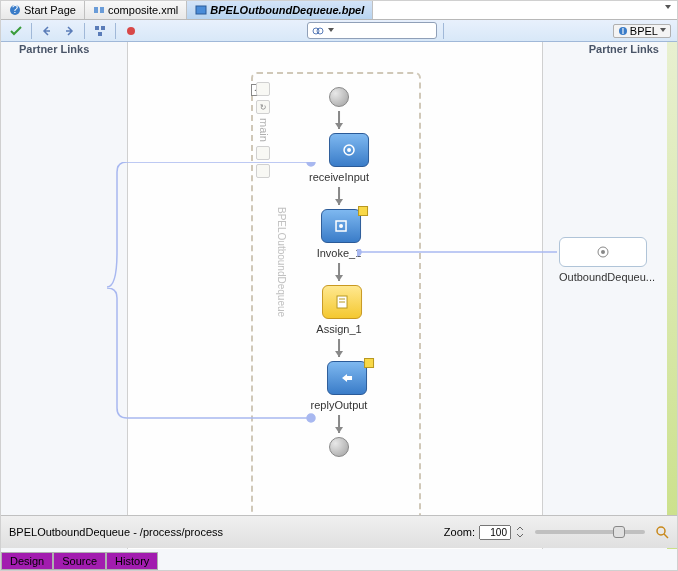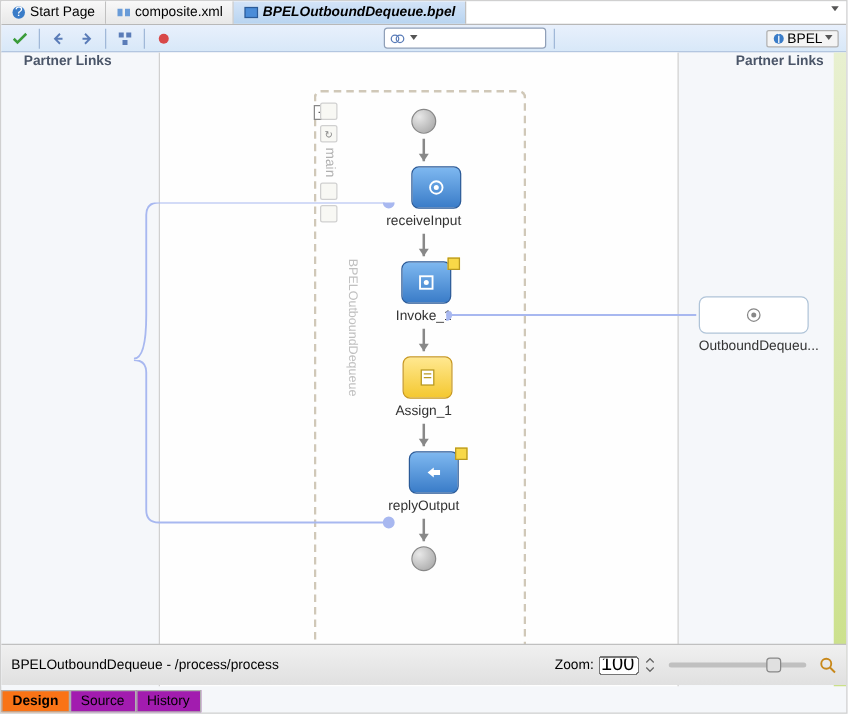--- a/index.html
+++ b/index.html
@@ -26,31 +26,31 @@
 .flag{position:absolute;top:-4px;right:-8px;width:10px;height:10px;background:#f8d848;border:1px solid #b89820}
 .lbl{margin-top:4px;color:#333}
 .arrow{width:2px;height:18px;background:#888;margin:4px 0;position:relative}
 .arrow:after{content:"";position:absolute;bottom:-4px;left:-3px;border:4px solid transparent;border-top:6px solid #888}
 .pl-node{position:absolute;width:100px;display:flex;flex-direction:column;align-items:flex-start}
 .pl-box{width:88px;height:30px;background:#fff;border:1px solid #b0c4d8;border-radius:6px;display:flex;align-items:center;justify-content:center}
 .conn{position:absolute;pointer-events:none}
 .statusbar{position:absolute;bottom:22px;left:0;right:0;height:33px;background:linear-gradient(#f0f0f0,#e0e0e0);border-top:1px solid #c0c0c0;display:flex;align-items:center;padding:0 8px;justify-content:space-between}
 .bottom-tabs{position:absolute;bottom:0;left:0;display:flex;height:18px;background:#e8e8e8}
 .btab{padding:2px 8px;border:1px solid #b0b0b0;background:#a21caf;cursor:pointer}
-.btab.active{background:#f97316;font-weight:bold}
+.btab.active{background:#a21caf;font-weight:normal}
 .zoom-slider{width:110px;height:4px;background:#c0c0c0;border-radius:2px;position:relative;margin:0 6px}
 .zoom-slider .thumb{position:absolute;right:20px;top:-4px;width:12px;height:12px;background:#e0e0e0;border:1px solid #888;border-radius:3px}
 .gear{width:16px;height:16px}
 .mini-palette{position:absolute;left:255px;top:40px;width:16px;display:flex;flex-direction:column;gap:4px}
 .mini-palette div{width:14px;height:14px;border:1px solid #d0d0d0;background:#f8f8f4;border-radius:2px}
 .collapse-dot{position:absolute;left:250px;top:42px;width:12px;height:12px;border:1px solid #888;background:#fff;font-size:9px;line-height:10px;text-align:center}
 .right-gutter{position:absolute;right:0;top:0;width:10px;height:100%;background:linear-gradient(#e8f0d0,#cae088)}
 .bpel-toggle{margin-left:auto;background:#f4f4f4;border:1px solid #b0b0b0;padding:0 4px;border-radius:2px;display:flex;align-items:center;gap:2px}
 .search-box{margin-left:auto;width:130px;height:17px;background:#fff;border:1px solid #90a0b8;border-radius:3px;display:flex;align-items:center;padding:0 4px;gap:4px}
-input.zoom-in{width:32px;height:15px;font-size:16px;text-align:right;padding-right:2px}
+input.zoom-in{width:32px;height:15px;font-size:10px;text-align:right;padding-right:2px}
 svg.link{stroke:#a8b8f0;stroke-width:1.5;fill:none}
 .vtext{position:absolute;left:275px;top:165px;writing-mode:vertical-rl;color:#c0c0c0;font-size:10px}
 .dd{width:0;height:0;border:3px solid transparent;border-top:4px solid #555;margin-top:2px}
 </style>
 </head>
 <body>
 
 <div class="tabs">
   <div class="tab">
       <svg class="tab-ico">

